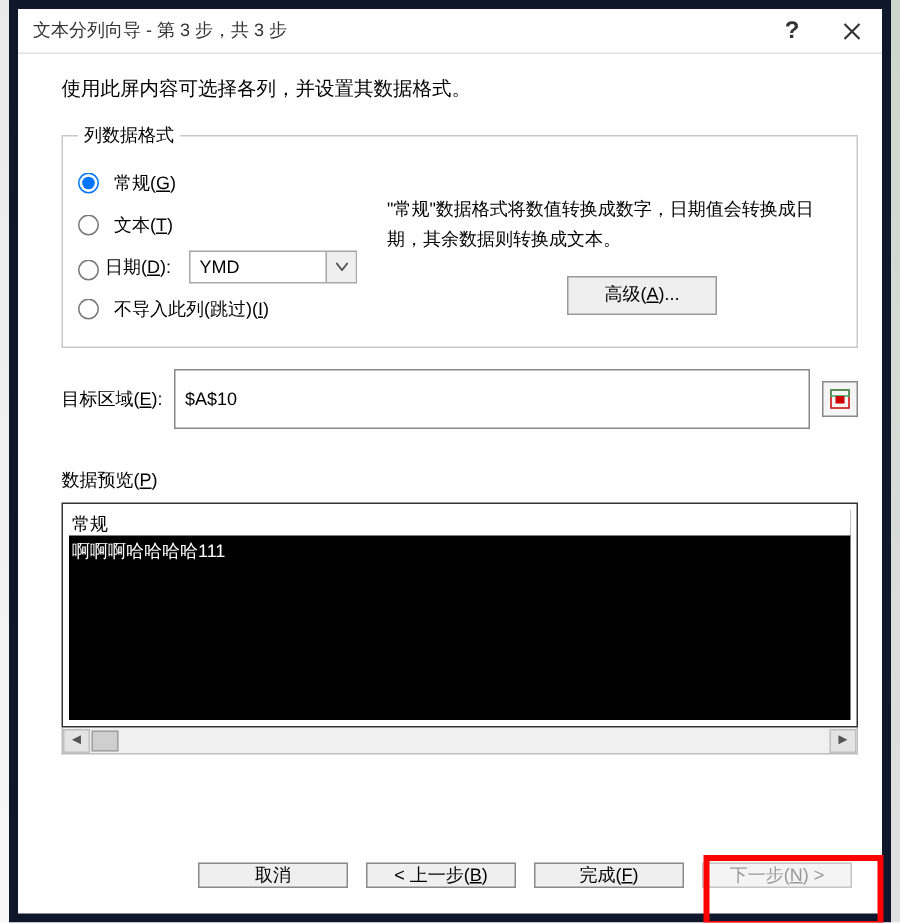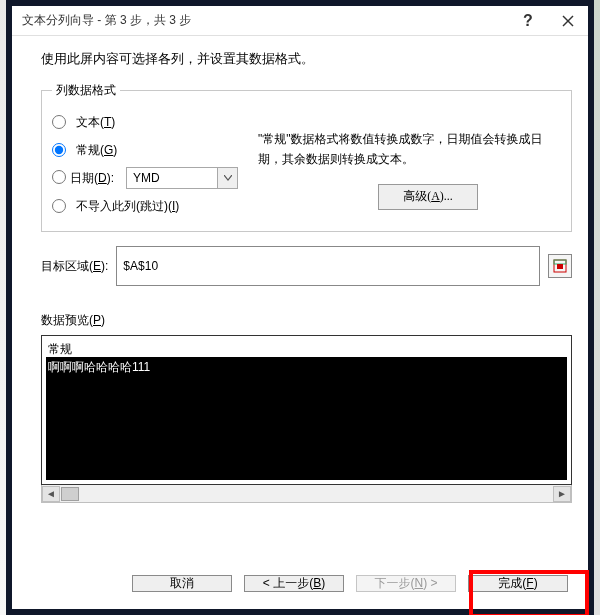--- a/index.html
+++ b/index.html
@@ -49,21 +49,21 @@
   }
   .select-wrap .val{width:90px;padding:0 6px;line-height:20px}
   .select-wrap .dd{
     width:20px;border-left:1px solid #a8a8a8;background:#efefef;
     display:flex;align-items:center;justify-content:center;
   }
   .right-col{flex:1;padding-left:6px;padding-top:22px}
   .explain{line-height:1.7;margin-bottom:14px}
   .adv-btn{
     width:100px;height:26px;border:1px solid #999;background:#efefef;
-    display:flex;align-items:center;justify-content:center;margin-left:120px;font-family:Liberation Serif, serif;
+    display:flex;align-items:center;justify-content:center;margin-left:120px;
   }
   .dest-row{display:flex;align-items:center;gap:8px;margin:8px 0 26px 0}
   .dest-input{
     flex:1;height:40px;border:1px solid #888;background:#fff;
     display:flex;align-items:center;padding:0 4px;
   }
   .dest-input input{
     border:none;outline:none;width:100%;font-family:inherit;font-size:12px;
     background:transparent;
   }
@@ -129,29 +129,29 @@
   </div>
 
   <div class="content">
     <div class="hint">使用此屏内容可选择各列，并设置其数据格式。</div>
 
     <fieldset class="group">
       <legend>列数据格式</legend>
       <div class="group-inner">
         <div class="radios">
           <label class="radio-row">
+            <input type="radio" name="fmt" checked="" style="">
+            <span><span>常规</span>(<u>G</u>)</span>
+          </label>
+          <label class="radio-row">
             <input type="radio" name="fmt" style="">
             <span><span>文本</span>(<u>T</u>)</span>
           </label>
-          <label class="radio-row">
-            <input type="radio" name="fmt" checked="" style="">
-            <span><span>常规</span>(<u>G</u>)</span>
-          </label>
           <div class="radio-row date-row">
-            <label style="display:flex;align-items:flex-start">
+            <label style="display:flex;align-items:flex-end">
               <input type="radio" name="fmt" style="">
               <span><span>日期</span>(<u>D</u>):</span>
             </label>
             <div class="select-wrap">
               <div class="val">YMD</div>
               <div class="dd">
                 <svg width="8" height="6" viewBox="0 0 8 6">
                     <polyline points="0,0 4,5 8,0" fill="none" stroke="#555" stroke-width="1.2"></polyline>
                   </svg>
               </div>
@@ -200,22 +200,22 @@
     </div>
   </div>
 
   <div class="btn-row">
     <div class="btn">
         <span>取消</span>
       </div>
     <div class="btn">
       <span><span>&lt; 上一步</span>(<u>B</u>)</span>
     </div>
+    <div class="btn" id="finish-btn">
+      <span><span>完成</span>(<u>F</u>)</span>
+    </div>
     <div class="btn disabled">
       <span><span>下一步</span>(<u>N</u>) &gt;</span>
     </div>
-    <div class="btn" id="finish-btn">
-      <span><span>完成</span>(<u>F</u>)</span>
-    </div>
   </div>
 
   <div class="highlight" id="hl" style="left: 457px; top: 564px; width: 120px; height: 48px;"></div>
 </div>
 
 </body></html>

